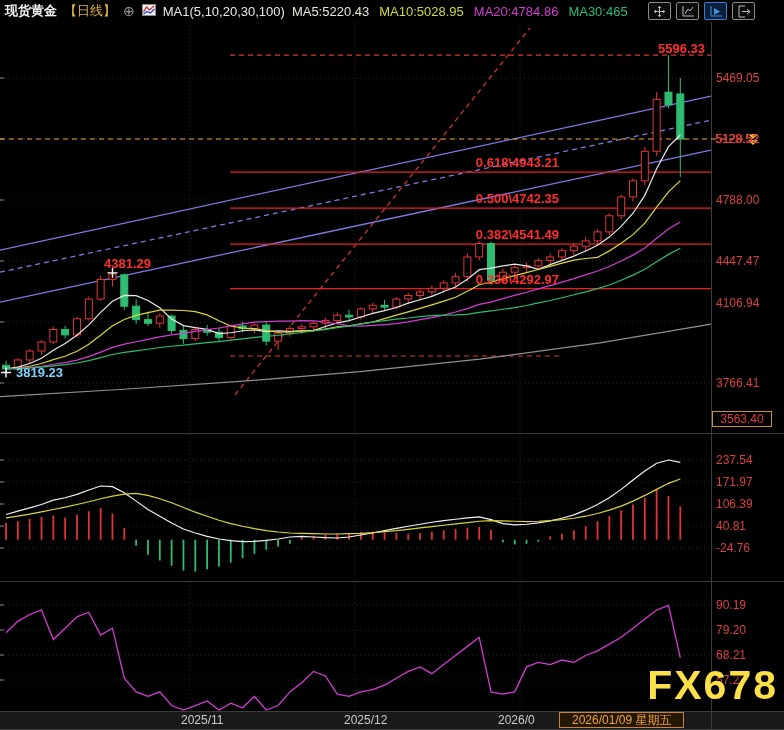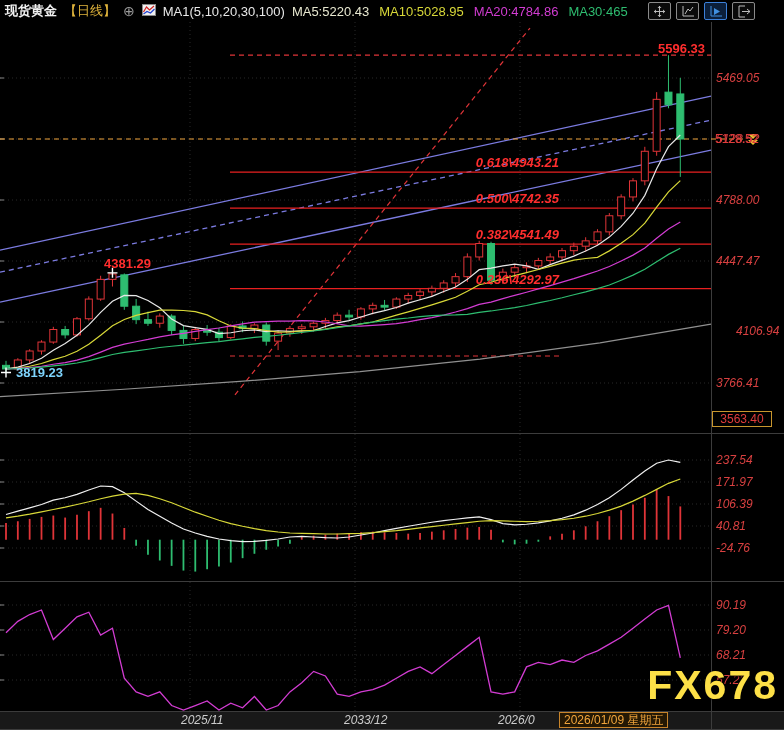--- a/index.html
+++ b/index.html
@@ -1,19 +1,19 @@
 <!DOCTYPE html>
 <html><head>
 <meta charset="utf-8">
 <style>
   html,body{margin:0;padding:0;background:#000;}
   #app{position:relative;width:784px;height:730px;background:#000;overflow:hidden;
        font-family:"Liberation Sans",sans-serif;}
   #chart{position:absolute;left:0;top:0;z-index:1;}
-  #labels{position:absolute;left:0;top:0;width:640px;height:730px;z-index:2;pointer-events:none;font-style:italic;}
+  #labels{position:absolute;left:0;top:0;width:640px;height:730px;z-index:2;pointer-events:none;}
   .lab{position:absolute;font-size:12px;white-space:nowrap;color:#ccc;}
   .red{color:#d84040;}
   .fib{color:#ff2e2e;font-weight:bold;font-size:13px;}
   .ann{position:absolute;font-weight:bold;font-size:13px;white-space:nowrap;z-index:2;}
   #header{position:absolute;left:0;top:0;width:784px;height:22px;z-index:3;display:flex;
           align-items:center;gap:7px;padding-left:5px;font-size:13px;color:#e8e8e8;background:#000;}
   #symbol{font-weight:bold;color:#f0f0f0;}
   #period{color:#e0b43c;}
   #circle-plus{color:#999;font-size:14px;line-height:1;}
   .ma-val{font-size:13px;}
@@ -22,21 +22,21 @@
         display:flex;align-items:center;justify-content:center;}
   .tool.active{border-color:#3c80d8;background:#0b1f3a;}
   #cur-price{position:absolute;left:715px;top:132px;color:#e03c3c;font-size:12px;z-index:2;}
   #last-box{position:absolute;left:712px;top:411px;width:58px;height:14px;border:1px solid #c8962e;
             background:#000;color:#e03c3c;font-size:12px;text-align:center;line-height:14px;z-index:2;}
   #macd-header,#rsi-header{position:absolute;left:4px;font-size:12px;z-index:2;display:flex;gap:10px;}
   #macd-header{top:437px;}
   #rsi-header{top:586px;}
   .wht{color:#e8e8e8;} .yel{color:#d8d838;} .mag{color:#e03ce0;}
   #date-box{position:absolute;left:559px;top:712px;height:14px;border:1px solid #c8842a;
-            background:#241804;color:#f0a43c;font-size:12px;line-height:14px;padding:0 4px;z-index:3;}
+            background:#241804;color:#f0a43c;font-size:12px;line-height:14px;padding:0 12px;z-index:3;}
   #watermark{position:absolute;right:6px;top:662px;font-size:41px;font-weight:bold;color:#fde047;
              letter-spacing:2px;z-index:4;text-shadow:1px 1px 2px #000;}
   #hi-label{right:79px;top:41px;color:#ff2e2e;}
   #peak-label{left:104px;top:256px;color:#ff2e2e;}
   #low-label{left:8px;top:365px;color:#7dd3fc;padding-left:8px;}
 </style>
 </head>
 <body>
 
 <div id="app">
@@ -278,33 +278,33 @@
       <polyline points="6,514.5353057800824 17.83,511.18011285648925 29.66,507.82491993289614 41.49,504.469727009303 53.32,500.107976208632 65.15,497.7593411621168 76.98,494.4041482385237 88.81,490.0423974378527 100.64,486.01616592954093 112.47,486.6872045142596 124.3,492.72655177672715 136.13,501.1145340857099 147.96,509.5025163946927 159.79,516.212902241879 171.62,522.9232880890652 183.45,528.9626353515328 195.28,532.9888668598444 207.11,536.3440597834376 218.94,539.0282141223121 230.77,540.7058105841086 242.6,541.7123684611865 254.43,541.3768491688272 266.26,540.3702912917493 278.09,539.0282141223121 289.92,537.0150983681561 301.75,536.3440597834376 313.58,537.0150983681561 325.41,537.6861369528748 337.24,538.0216562452341 349.07,537.0150983681561 360.9,535.0019826140003 372.73,532.9888668598444 384.56,530.6402318133293 396.39,528.2915967668141 408.22,526.2784810126582 420.05,524.2653652585024 431.88,522.2522495043465 443.71,520.5746530425499 455.54,519.2325758731128 467.37,517.8904987036755 479.2,516.8839408265975 491.03000000000003,519.5680951654721 502.86,523.5943266737837 514.69,524.936403843221 526.52,524.2653652585024 538.35,522.9232880890652 550.18,520.9101723349092 562.01,518.2260179960348 573.84,514.8708250724417 585.67,510.17355497941134 597.5,504.469727009303 609.33,497.7593411621168 621.16,489.37135885313404 632.99,479.97681866707336 644.82,470.91779777337194 656.65,463.2008540491078 668.48,460.01342077169437 680.3100000000001,462.3452798535916" fill="none" stroke="#f0f0f0" stroke-width="1.2"></polyline>
       <polyline points="6,517.8904987036755 17.83,516.212902241879 29.66,514.199786487723 41.49,511.8511514412079 53.32,509.5025163946927 65.15,507.15388134817755 76.98,504.469727009303 88.81,501.78557267042856 100.64,498.7658990391948 112.47,496.08174470032026 124.3,494.0686289461644 136.13,493.3975903614458 147.96,495.41070611560167 159.79,498.7658990391948 171.62,502.7921305475065 183.45,507.4894006405368 195.28,512.1866707335672 207.11,516.212902241879 218.94,520.2391337501906 230.77,523.5943266737837 242.6,526.2784810126582 254.43,528.6271160591734 266.26,530.6402318133293 278.09,531.9823089827665 289.92,532.9888668598444 301.75,533.3243861522037 313.58,533.659905444563 325.41,533.9954247369224 337.24,533.9954247369224 349.07,533.659905444563 360.9,533.3243861522037 372.73,532.6533475674852 384.56,531.6467896904072 396.39,530.6402318133293 408.22,529.2981546438921 420.05,527.9560774744548 431.88,526.6140003050175 443.71,525.2719231355803 455.54,523.929845966143 467.37,522.5877687967059 479.2,521.2456916272686 491.03000000000003,520.5746530425499 502.86,520.9101723349092 514.69,521.2456916272686 526.52,521.5812109196279 538.35,521.2456916272686 550.18,520.5746530425499 562.01,519.5680951654721 573.84,518.2260179960348 585.67,516.212902241879 597.5,513.5287479030044 609.33,510.17355497941134 621.16,506.1473234710996 632.99,501.1145340857099 644.82,495.41070611560167 656.65,489.37135885313404 668.48,483.33201159066647 680.3100000000001,478.990391947537" fill="none" stroke="#d8d838" stroke-width="1.2"></polyline>
       <polyline points="6,632.729754322111 17.83,621.3557779799818 29.66,614.5313921747043 41.49,609.9818016378526 53.32,639.5541401273886 65.15,628.1801637852593 76.98,616.8061874431302 88.81,612.2565969062784 100.64,635.0045495905368 112.47,628.1801637852593 124.3,678.2256596906278 136.13,691.8744313011829 147.96,696.4240218380346 159.79,691.8744313011829 171.62,705.5232029117379 183.45,710 195.28,705.5232029117379 207.11,700.9736123748863 218.94,710 230.77,703.2484076433121 242.6,707.7979981801639 254.43,696.4240218380346 266.26,710 278.09,705.5232029117379 289.92,691.8744313011829 301.75,682.7752502274795 313.58,671.4012738853503 325.41,675.950864422202 337.24,694.1492265696088 349.07,696.4240218380346 360.9,691.8744313011829 372.73,689.5996360327571 384.56,685.0500454959054 396.39,678.2256596906278 408.22,671.4012738853503 420.05,666.8516833484987 431.88,673.6760691537762 443.71,664.5768880800728 455.54,655.4777070063694 467.37,646.3785259326661 479.2,637.2793448589628 491.03000000000003,691.8744313011829 502.86,694.1492265696088 514.69,691.8744313011829 526.52,666.8516833484987 538.35,662.302092811647 550.18,664.5768880800728 562.01,660.0272975432212 573.84,662.302092811647 585.67,655.4777070063694 597.5,650.9281164695177 609.33,644.1037306642402 621.16,637.2793448589628 632.99,628.1801637852593 644.82,619.080982711556 656.65,609.9818016378526 668.48,605.4322111010009 680.3100000000001,657.8889899909009" fill="none" stroke="#d23cd2" stroke-width="1.3"></polyline>
     </svg>
   <div id="labels">
       <div class="lab red" style="left: 716px; top: 10px;">5809.58</div>
       <div class="lab red" style="left: 716px; top: 71px;">5469.05</div>
       <div class="lab red" style="left: 716px; top: 132px;">5128.52</div>
       <div class="lab red" style="left: 716px; top: 193px;">4788.00</div>
       <div class="lab red" style="left: 716px; top: 254px;">4447.47</div>
-      <div class="lab red" style="left: 716px; top: 324px; margin-left: 20px;">4106.94</div>
+      <div class="lab red" style="left: 716px; top: 296px;">4106.94</div>
       <div class="lab red" style="left: 716px; top: 376px;">3766.41</div>
       <div class="lab red" style="left: 716px; top: 453px;">237.54</div>
       <div class="lab red" style="left: 716px; top: 475px;">171.97</div>
       <div class="lab red" style="left: 716px; top: 497px;">106.39</div>
       <div class="lab red" style="left: 716px; top: 519px;">40.81</div>
       <div class="lab red" style="left: 716px; top: 541px;">-24.76</div>
       <div class="lab red" style="left: 716px; top: 598px;">90.19</div>
       <div class="lab red" style="left: 716px; top: 623px;">79.20</div>
       <div class="lab red" style="left: 716px; top: 648px;">68.21</div>
       <div class="lab red" style="left: 716px; top: 673px;">57.22</div>
       <div class="lab " style="left: 181px; top: 713px;">2025/11</div>
-      <div class="lab " style="left: 344px; top: 713px;">2033/12</div>
+      <div class="lab " style="left: 344px; top: 713px;">2025/12</div>
       <div class="lab " style="left: 498px; top: 713px;">2026/0</div>
       <div class="lab fib" style="right: 81px; top: 155.195px;">0.618\4943.21</div>
       <div class="lab fib" style="right: 81px; top: 191.176px; padding-left: 44px;">0.500\4742.35</div>
       <div class="lab fib" style="right: 81px; top: 227.156px;">0.382\4541.49</div>
       <div class="lab fib" style="right: 81px; top: 271.674px;">0.236\4292.97</div>
     </div>
 
   <div id="header">
     <span id="symbol">现货黄金</span>
     <span id="period">【日线】</span>

